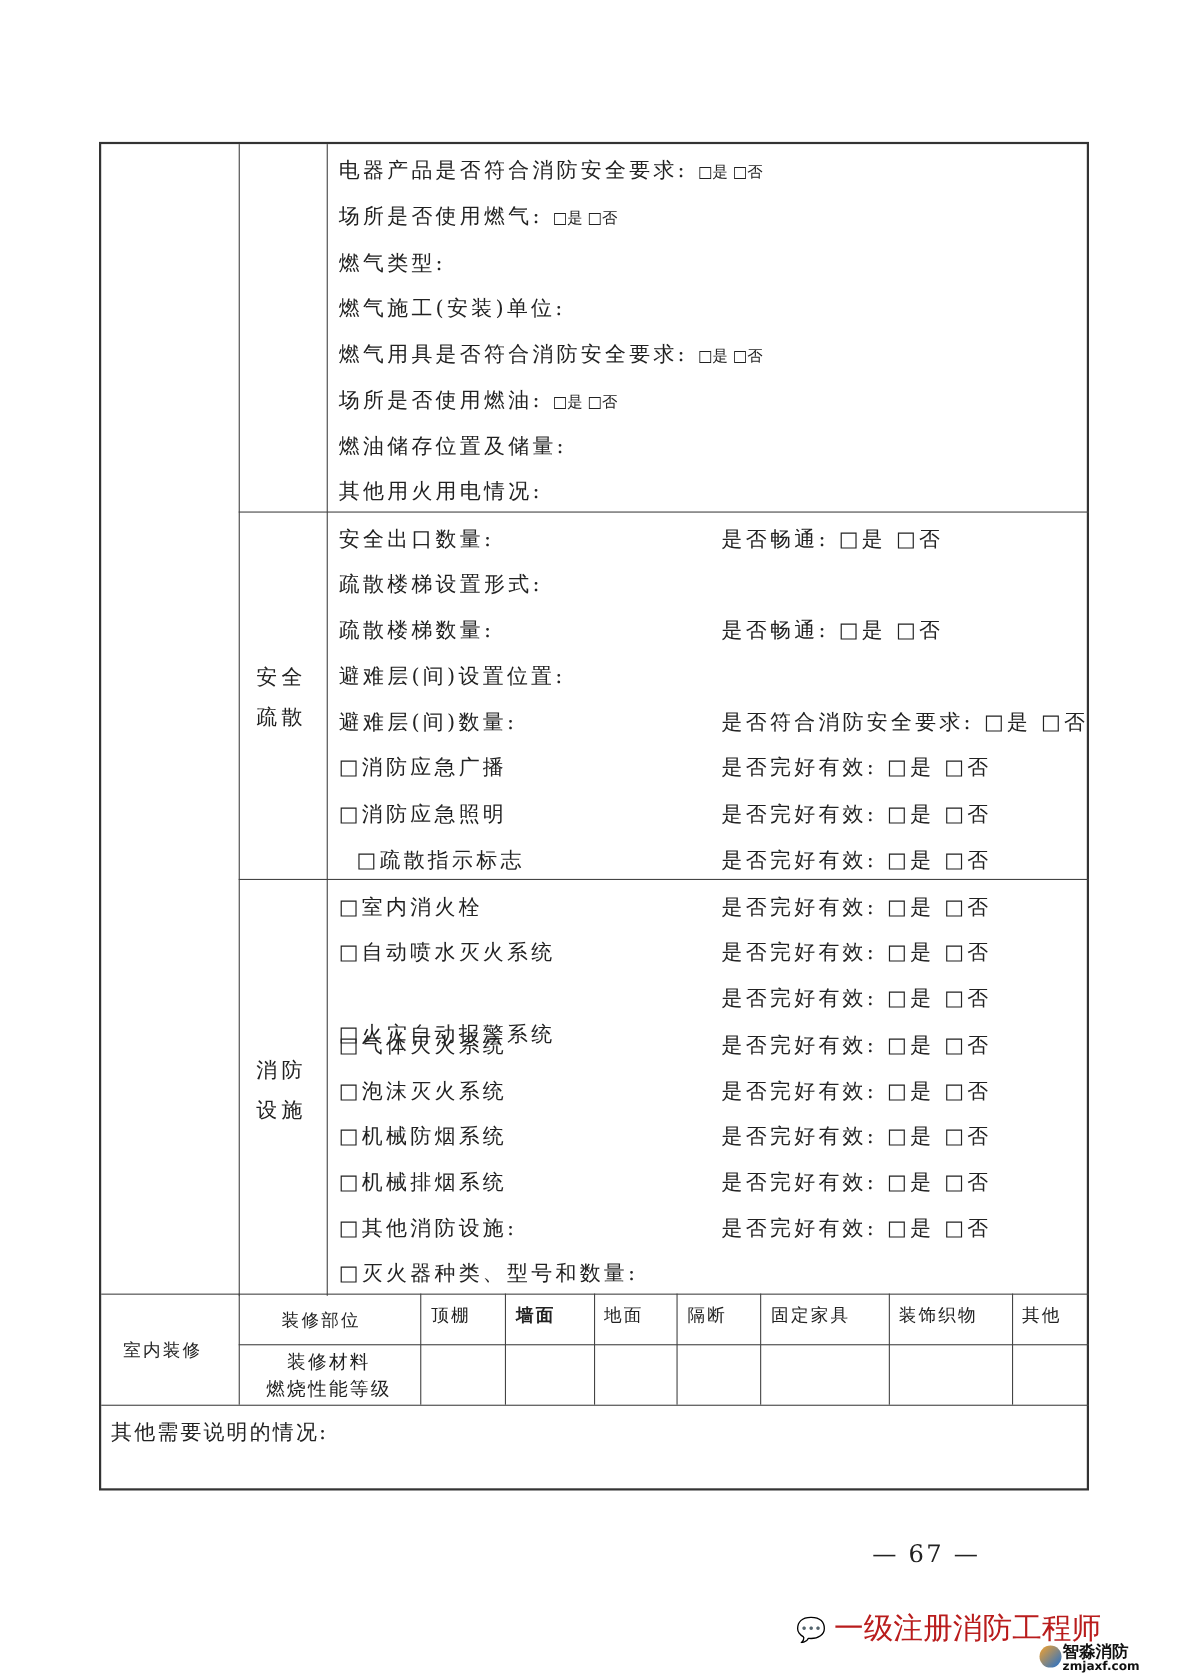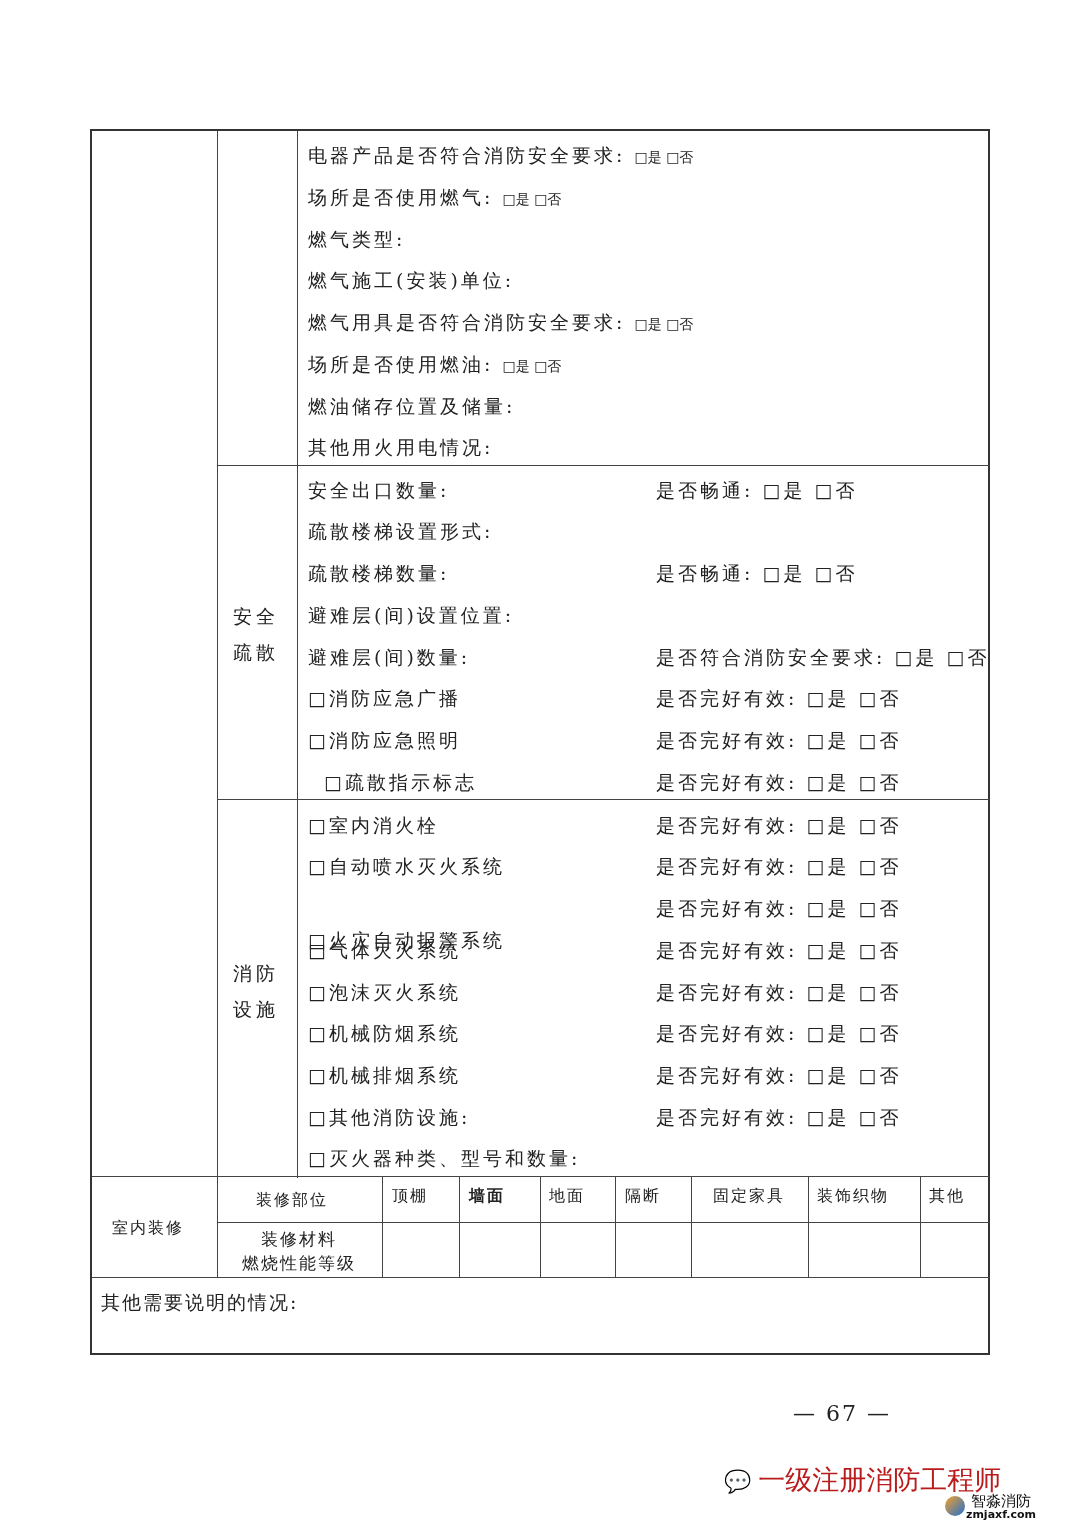--- a/index.html
+++ b/index.html
@@ -11,21 +11,21 @@
   .hline { position:absolute; background:#444; height:1px; }
   .line { position:absolute; font-size:19px; letter-spacing:3px; white-space:nowrap; line-height:24px; }
   .cat { position:absolute; font-size:19px; letter-spacing:4px; line-height:36px; text-align:center; width:78px; }
   .cb { font-size:14px; letter-spacing:0; }
   .hdr { position:absolute; font-size:16px; letter-spacing:2px; white-space:nowrap; }
   .small { position:absolute; font-size:17px; letter-spacing:2px; text-align:center; width:164px; line-height:24px; }
   .pagenum { position:absolute; top:1401px; left:793px; font-size:22px; letter-spacing:2px; white-space:nowrap; }
   .wm { position:absolute; top:1462px; left:724px; font-family:Liberation Serif, serif;
         font-size:27px; color:#b91c1c; white-space:nowrap; }
   .brand { position:absolute; top:1493px; left:966px; font-family:"DejaVu Sans","Liberation Sans",sans-serif; }
-  .brand .cn { font-size:15px; font-weight:normal; color:#111; line-height:16px;text-align:center; }
+  .brand .cn { font-size:15px; font-weight:bold; color:#111; line-height:16px; }
   .brand .en { font-size:11px; font-weight:bold; color:#111; line-height:12px; }
   .logo { position:absolute; top:1496px; left:945px; width:20px; height:20px; border-radius:50%;
           background:linear-gradient(135deg,#f6a22a,#1e6fd0); }
 </style>
 </head>
 <body>
 
 <div class="table">
 
   <div class="vline" style="left:125px;top:0;height:1047px;"></div>
@@ -98,21 +98,21 @@
 <div class="line" style="left:308px;top:1105px;">□其他消防设施:</div>
 <div class="line" style="left:656px;top:1105px;">是否完好有效: □是 □否</div>
 <div class="line" style="left:308px;top:1146px;">□灭火器种类、型号和数量:</div>
 
 <div class="hdr" style="left:112px;top:1218px;">室内装修</div>
 <div class="hdr" style="left:256px;top:1190px;">装修部位</div>
 <div class="hdr" style="left:392px;top:1186px;">顶棚</div>
 <div class="hdr" style="left:469px;top:1186px;font-weight:bold;">墙面</div>
 <div class="hdr" style="left:549px;top:1186px;">地面</div>
 <div class="hdr" style="left:625px;top:1186px;">隔断</div>
-<div class="hdr" style="left:701px;top:1186px;margin-left:12px;">固定家具</div>
+<div class="hdr" style="left:701px;top:1186px;">固定家具</div>
 <div class="hdr" style="left:817px;top:1186px;">装饰织物</div>
 <div class="hdr" style="left:929px;top:1186px;">其他</div>
 <div class="small" style="left:217px;top:1227px;">
     <div>装修材料</div>
     <div>燃烧性能等级</div>
   </div>
 
 <div class="line" style="left:101px;top:1290px;letter-spacing:2px;">其他需要说明的情况:</div>
 
 <div class="pagenum">—   67   —</div>

